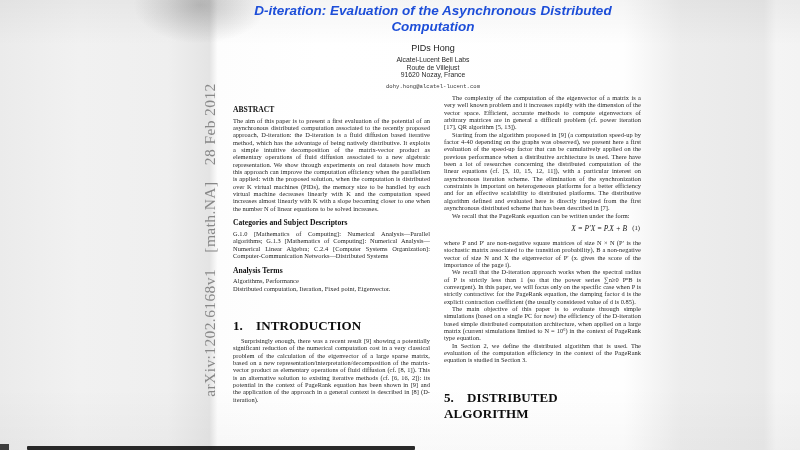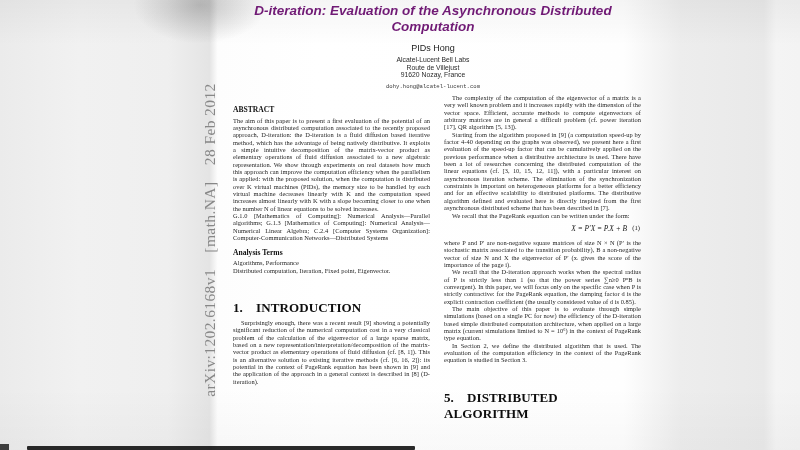--- a/index.html
+++ b/index.html
@@ -32,21 +32,21 @@
     transform-origin:center center;
     white-space:nowrap;
     font-family:"Liberation Serif", serif;
     font-size:15.5px; letter-spacing:0.4px; color:#878787;
   }
 
   
   .title-block { position:absolute; top:3px; left:6px; right:6px; text-align:center; }
   .title {
     font-family:"Liberation Sans", sans-serif; font-weight:bold; font-style:italic;
-    font-size:13.5px; line-height:15.5px; color:#701a75; margin:0 18px;
+    font-size:13.5px; line-height:15.5px; color:#1d4ed8; margin:0 18px;
   }
   .author-name { font-family:"Liberation Sans", sans-serif; font-size:9px; margin-top:9px; color:#222; }
   .affil { font-family:"Liberation Sans", sans-serif; font-size:6.8px; line-height:7.6px; margin-top:3px; color:#2a2a2a; }
   .email { font-family:"Liberation Mono", monospace; font-size:5.6px; margin-top:4px; color:#3a3a3a; }
 
   
   .cols { position:absolute; top:91px; left:21px; display:flex; gap:14px; height:359px; overflow:hidden; }
   .col { width:197px; }
   .col-right { padding-top:3px; }
 
@@ -96,20 +96,21 @@
       </div>
       <div class="email">dohy.hong@alcatel-lucent.com</div>
     </div>
 
     <div class="cols">
 
       <div class="col">
         <h3 class="small-head first">ABSTRACT</h3>
         <p class="body">The aim of this paper is to present a first evaluation of the potential of an asynchronous distributed computation associated to the recently proposed approach, D-iteration: the D-iteration is a fluid diffusion based iterative method, which has the advantage of being natively distributive. It exploits a simple intuitive decomposition of the matrix-vector product as elementary operations of fluid diffusion associated to a new algebraic representation. We show through experiments on real datasets how much this approach can improve the computation efficiency when the parallelism is applied: with the proposed solution, when the computation is distributed over K virtual machines (PIDs), the memory size to be handled by each virtual machine decreases linearly with K and the computation speed increases almost linearly with K with a slope becoming closer to one when the number N of linear equations to be solved increases.</p>
 
+        <h3 class="small-head">Categories and Subject Descriptors</h3>
         <p class="body">G.1.0 [Mathematics of Computing]: Numerical Analysis—Parallel algorithms; G.1.3 [Mathematics of Computing]: Numerical Analysis—Numerical Linear Algebra; C.2.4 [Computer Systems Organization]: Computer-Communication Networks—Distributed Systems</p>
 
         <h3 class="small-head">Analysis Terms</h3>
         <p class="body">Algorithms, Performance</p>
 
         <p class="body">Distributed computation, Iteration, Fixed point, Eigenvector.</p>
 
         <h2 class="sec-head">1. INTRODUCTION</h2>
         <p class="body indent">Surprisingly enough, there was a recent result [9] showing a potentially significant reduction of the numerical computation cost in a very classical problem of the calculation of the eigenvector of a large sparse matrix, based on a new representation/interpretation/decomposition of the matrix-vector product as elementary operations of fluid diffusion (cf. [8, 1]). This is an alternative solution to existing iterative methods (cf. [6, 16, 2]): its potential in the context of PageRank equation has been shown in [9] and the application of the approach in a general context is described in [8] (D-iteration).</p>
       </div>

